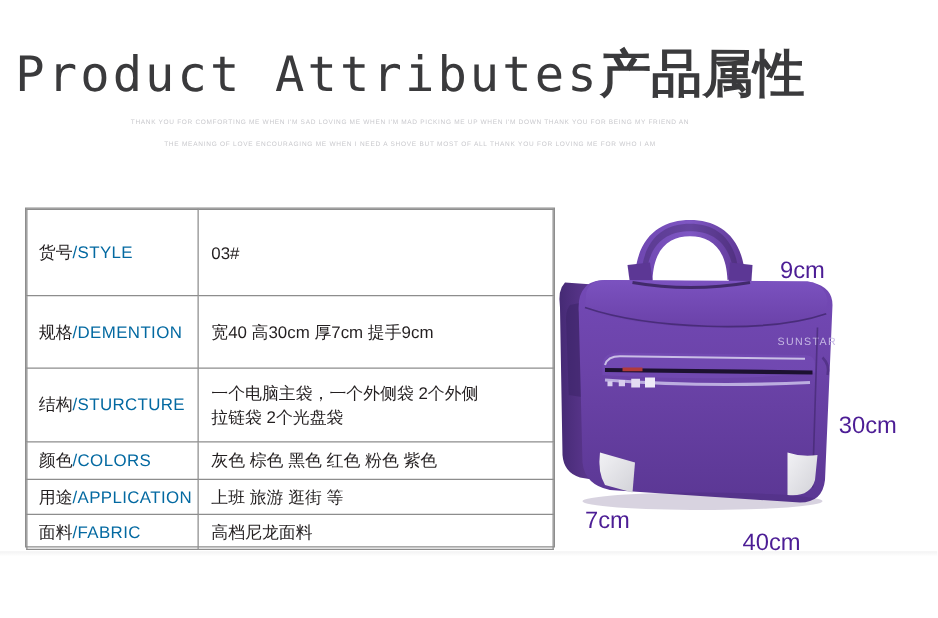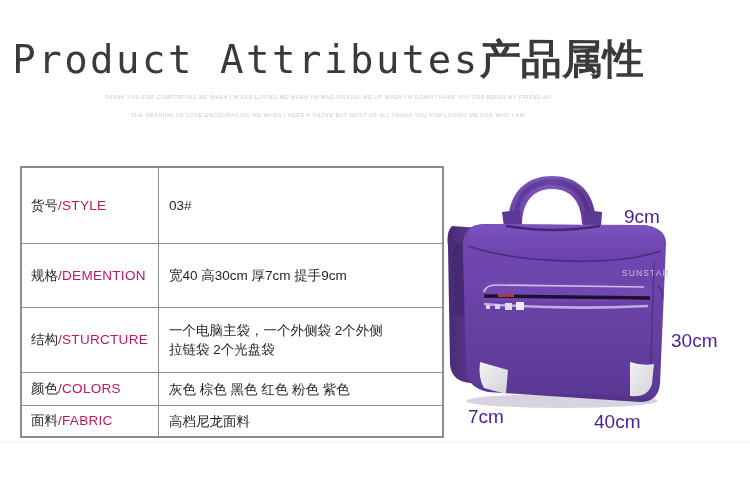--- a/index.html
+++ b/index.html
@@ -67,21 +67,21 @@
   .spec-table td {
     border: 1px solid #8d8d8d;
     padding: 0 0 0 9px;
     vertical-align: middle;
     font-size: 13.5px;
     color: #231f20;
   }
   .spec-table td.label { width: 137px; }
   .spec-table td.value { padding-left: 10px; line-height: 19px; }
   .lbl-cn { color: #231f20; }
-  .lbl-en { color: #be185d; letter-spacing: 0.3px; }
+  .lbl-en { color: #0369a1; letter-spacing: 0.3px; }
   .r1 { height: 69px; }
   .r2 { height: 58px; }
   .r3 { height: 59px; border-radius: 13px; }
   .r4 { height: 30px; padding-left: 20px; }
   .r5 { height: 28px; }
   .r6 { height: 28px; margin-top: 36px; }
 
   
   .bag-area {
     position: absolute;
@@ -92,21 +92,21 @@
 
   .dim {
     position: absolute;
     font-size: 19px;
     color: #4c1d95;
     font-family: "Liberation Sans", sans-serif;
     white-space: nowrap;
   }
   .dim-9  { left: 180px; top: 40px; }
   .dim-30 { left: 227px; top: 164px; }
-  .dim-40 { left: 150px; top: 245px; }
+  .dim-40 { left: 150px; top: 258px; }
   .dim-7  { left: 24px;  top: 240px; text-align: right; }
 
   
   .bottom-shade {
     position: absolute;
     left: 0; top: 441px; width: 750px; height: 4px;
     background: linear-gradient(to bottom, #f2f2f3, #ffffff);
   }
 </style>
 </head>
@@ -135,20 +135,24 @@
       <td class="label"><span class="lbl-cn">结构</span><span class="lbl-en">/STURCTURE</span></td>
       <td class="value">
         <div>一个电脑主袋，一个外侧袋 2个外侧</div>
         <div>拉链袋 2个光盘袋</div>
       </td>
     </tr>
     <tr class="r4">
       <td class="label"><span class="lbl-cn">颜色</span><span class="lbl-en">/COLORS</span></td>
       <td class="value">灰色  棕色  黑色  红色  粉色  紫色</td>
     </tr>
+    <tr class="r5">
+      <td class="label"><span class="lbl-cn">用途</span><span class="lbl-en">/APPLICATION</span></td>
+      <td class="value">上班  旅游  逛街  等</td>
+    </tr>
     <tr class="r6">
       <td class="label"><span class="lbl-cn">面料</span><span class="lbl-en">/FABRIC</span></td>
       <td class="value">高档尼龙面料</td>
     </tr>
   </tbody>
     </table>
 </div>
 
 <div class="bag-area">
   <svg class="bag-svg" width="306" height="272" viewBox="0 0 306 272">

